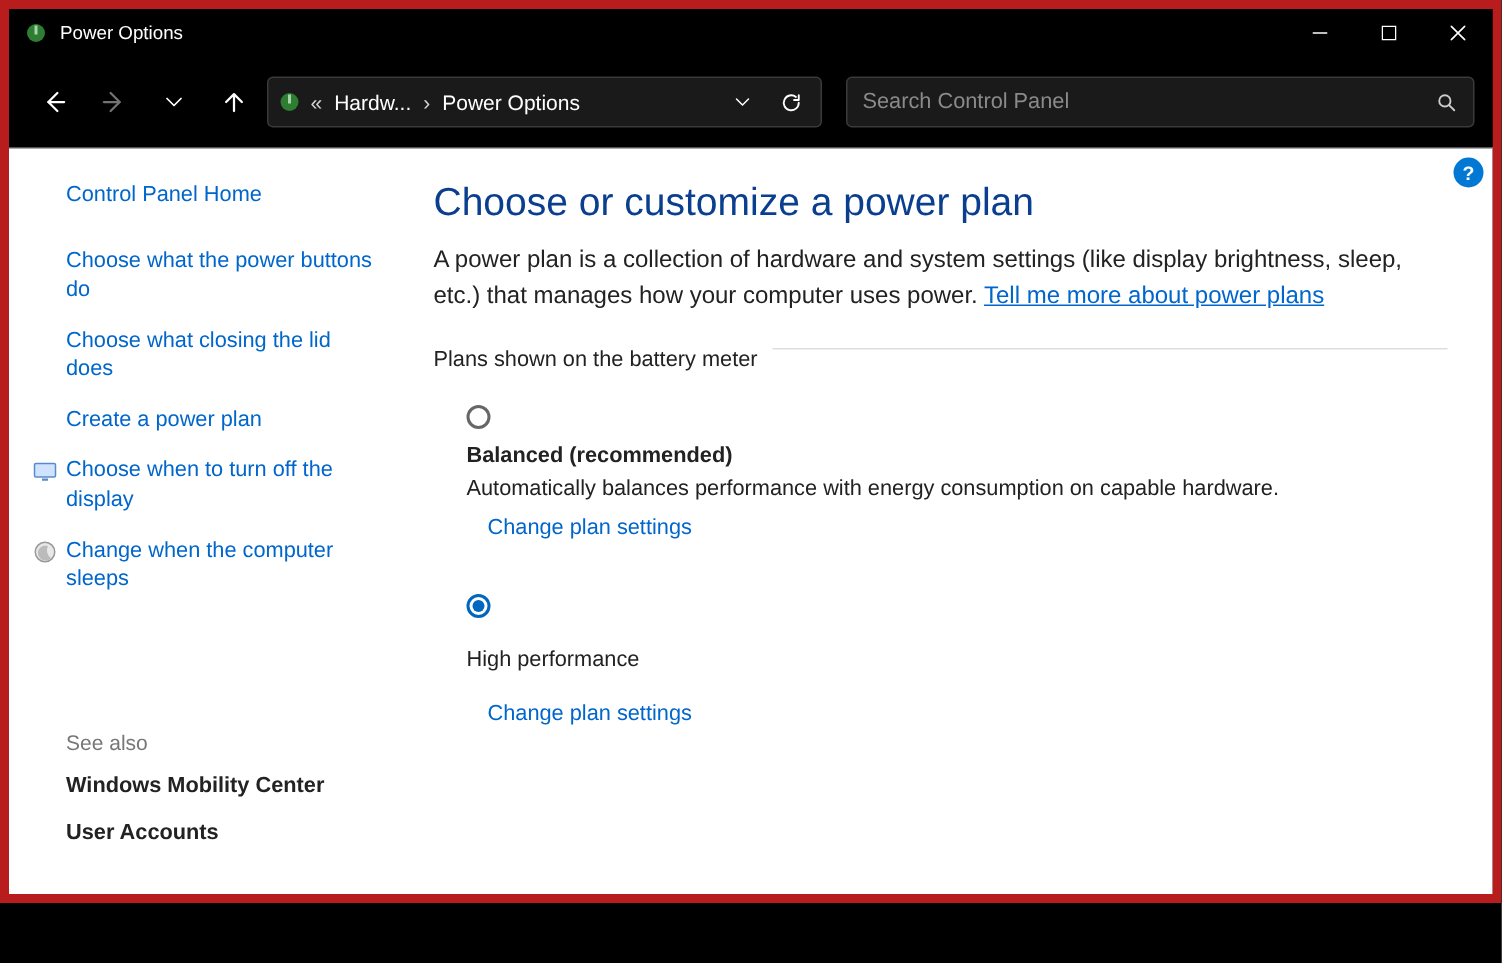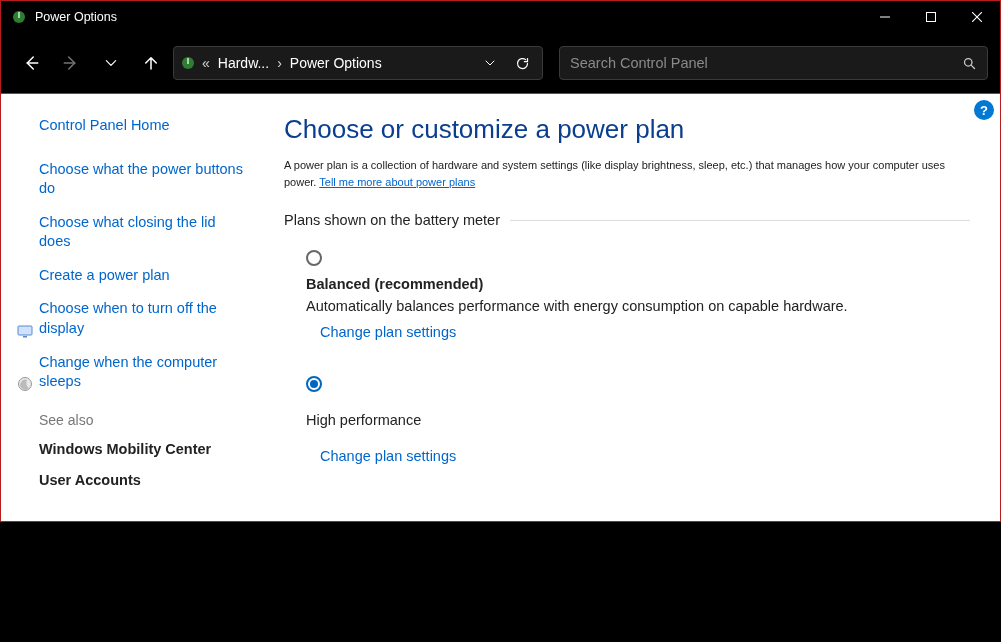--- a/index.html
+++ b/index.html
@@ -1,18 +1,18 @@
 <!DOCTYPE html>
 <html><head>
 <meta charset="utf-8">
 <style>
 * { margin: 0; padding: 0; box-sizing: border-box; font-family: "Segoe UI", Arial, sans-serif; }
 html, body { width: 1001px; height: 642px; overflow: hidden; background: #000; }
 
-.window { width: 1001px; height: 522px; background: #000; display: flex; flex-direction: column; border: 1px solid #b91c1c; }
+.window { width: 1001px; height: 602px; background: #000; display: flex; flex-direction: column; border: 6px solid #b91c1c; }
 
 .titlebar { height: 32px; background: #000; display: flex; align-items: center; color: #fff; font-size: 12px; }
 .titlebar .icon { width: 16px; height: 16px; margin: 0 8px 0 10px; display: inline-flex; }
 .titlebar .title { flex: 1; font-size: 12.5px; }
 .titlebar .winbtn { width: 46px; height: 32px; display: flex; align-items: center; justify-content: center; color: #fff; }
 
 .toolbar { height: 60px; background: #000; display: flex; align-items: center; padding: 0 12px; gap: 4px; }
 .navbtn { width: 36px; height: 36px; display: flex; align-items: center; justify-content: center; color: #fff; border-radius: 4px; }
 .navbtn.disabled { opacity: .45; }
 .addrbox { flex: 0 0 auto; width: 370px; height: 34px; background: #1a1a1a; border: 1px solid #3a3a3a; border-radius: 4px; display: flex; align-items: center; color: #fff; font-size: 14px; gap: 4px; padding: 0 6px; }
@@ -23,33 +23,33 @@
 .searchbox input { flex: 1; background: transparent; border: none; outline: none; color: #ddd; font-size: 14.5px; }
 .searchbox input::placeholder { color: #8a8a8a; }
 .searchbox .sicon { color: #bbb; }
 
 .content { flex: 1; background: #fff; display: flex; position: relative; border-top: 1px solid #555; }
 .helpbtn { position: absolute; top: 6px; right: 6px; width: 20px; height: 20px; border-radius: 50%; background: #0078d4; color: #fff; font-size: 13px; font-weight: bold; display: flex; align-items: center; justify-content: center; }
 
 .sidebar { width: 265px; padding: 22px 22px 18px 38px; display: flex; flex-direction: column; gap: 14px; font-size: 14.5px; }
 .sidebar .home { color: #0066cc; margin-bottom: 10px; }
 .sidebar a { color: #0066cc; text-decoration: none; line-height: 1.35; cursor: pointer; }
-.sidebar .row { display: flex; align-items: flex-end; gap: 6px; margin-left: -22px; }
+.sidebar .row { display: flex; align-items: flex-start; gap: 6px; margin-left: -22px; }
 .sidebar .row .ic { width: 16px; flex: 0 0 16px; margin-top: 2px; }
 .sidepad { margin-left: 0; }
 .seealso-block { margin-top: auto; }
 .seealso { color: #777; font-size: 14px; margin-bottom: 12px; }
 .seealso-block a { display: block; margin-bottom: 12px; color: #222; font-weight: bold; }
 
 .main { flex: 1; padding: 20px 30px 20px 18px; color: #222; }
 .main h1 { color: #0a3e8f; font-weight: 400; font-size: 26px; margin-bottom: 12px; }
-.main .desc { font-size: 11px; line-height: 1.5; margin-bottom: 22px; }
+.main .desc { font-size: 16px; line-height: 1.5; margin-bottom: 22px; }
 .main .desc a { color: #0066cc; text-decoration: underline; }
 .groupset { border: none; margin: 0; padding: 0; }
-.grouplabel { font-size: 14.5px; color: #222; display: flex; align-items: center; margin-bottom: 16px; }
+.grouplabel { font-size: 14.5px; color: #222; display: flex; align-items: flex-start; margin-bottom: 16px; }
 .grouplabel .line { flex: 1; height: 1px; background: #ddd; margin-left: 10px; }
 .plan { display: flex; align-items: flex-start; padding: 4px 0 4px 22px; gap: 10px; flex-direction: column; }
 .plan .radio { width: 16px; height: 16px; border: 2px solid #666; border-radius: 50%; margin-top: 2px; flex: 0 0 16px; position: relative; }
 .plan .radio.sel { border-color: #0067c0; }
 .plan .radio.sel::after { content: ""; position: absolute; inset: 2px; background: #0067c0; border-radius: 50%; }
 .plan .body { flex: 1; }
 .plan .name { font-size: 14.5px; }
 .plan .name.bold { font-weight: 700; }
 .plan .sub { font-size: 14.5px; color: #222; margin-top: 6px; }
 .plan .change { color: #0066cc; font-size: 14.5px; text-decoration: none; white-space: nowrap; margin-left: 14px; }

